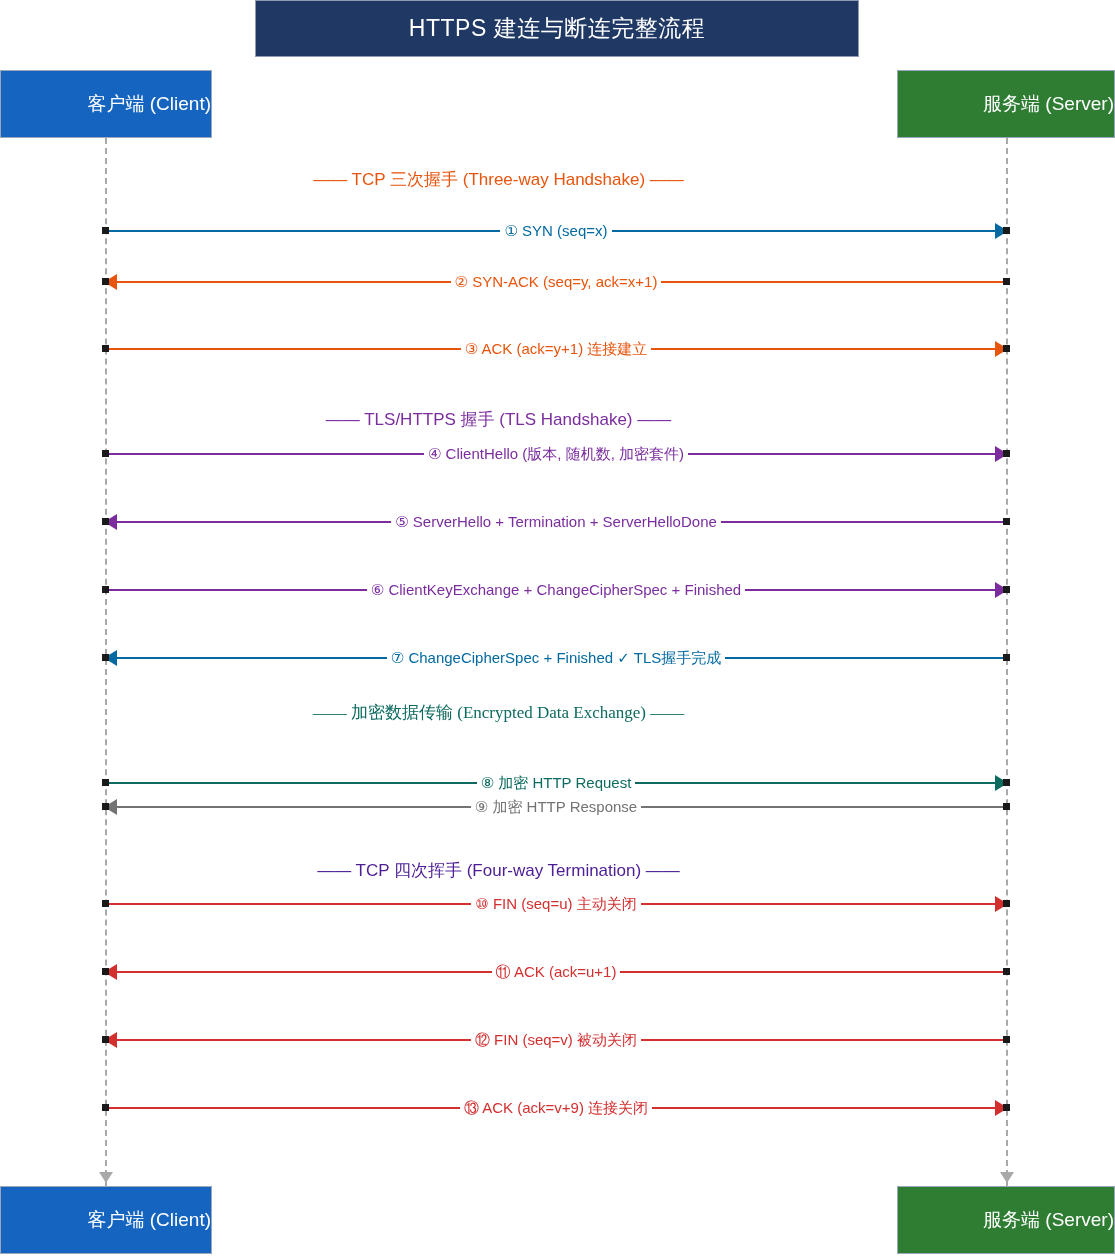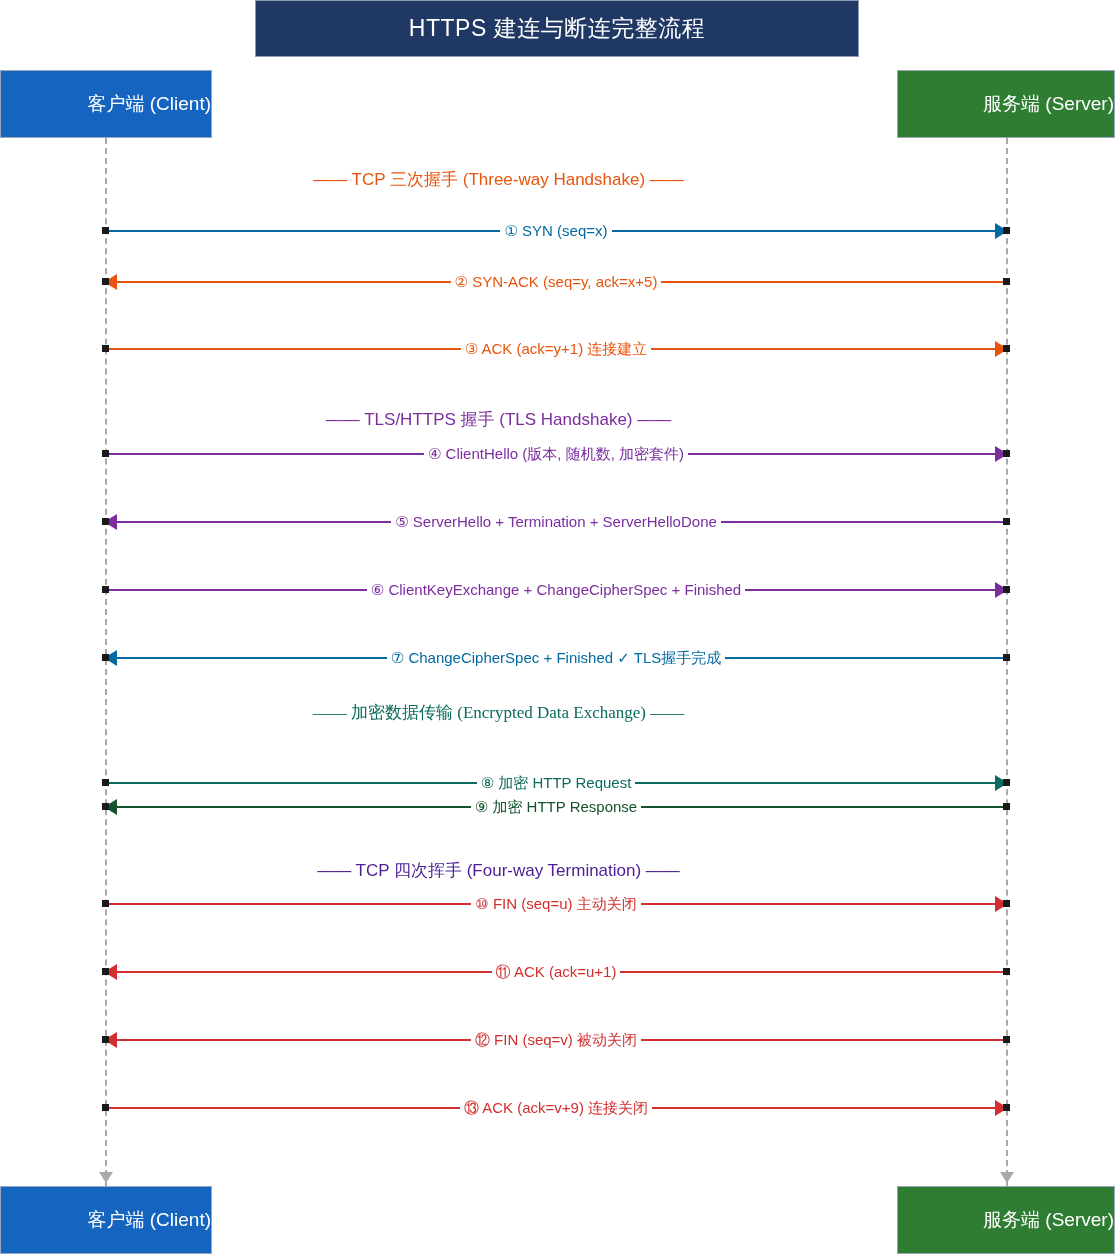--- a/index.html
+++ b/index.html
@@ -187,21 +187,21 @@
         <div class="msg-head"></div>
         <div class="endpoint ep-left"></div>
         <div class="endpoint ep-right"></div>
         <div class="msg-label"><span>① SYN (seq=x)</span></div>
       </div>
       <div class="msg to-left" style="top: 270px; color: rgb(232, 84, 12);">
         <div class="msg-line"></div>
         <div class="msg-head"></div>
         <div class="endpoint ep-left"></div>
         <div class="endpoint ep-right"></div>
-        <div class="msg-label"><span>② SYN-ACK (seq=y, ack=x+5)</span></div>
+        <div class="msg-label"><span>② SYN-ACK (seq=y, ack=x+1)</span></div>
       </div>
       <div class="msg to-right" style="top: 337px; color: rgb(232, 84, 12);">
         <div class="msg-line"></div>
         <div class="msg-head"></div>
         <div class="endpoint ep-left"></div>
         <div class="endpoint ep-right"></div>
         <div class="msg-label"><span>③ ACK (ack=y+1) 连接建立</span></div>
       </div>
       <div class="msg to-right" style="top: 442px; color: rgb(123, 45, 158);">
         <div class="msg-line"></div>
@@ -231,21 +231,21 @@
         <div class="endpoint ep-right"></div>
         <div class="msg-label"><span>⑦ ChangeCipherSpec + Finished ✓ TLS握手完成</span></div>
       </div>
       <div class="msg to-right" style="top: 771px; color: rgb(12, 107, 94);">
         <div class="msg-line"></div>
         <div class="msg-head"></div>
         <div class="endpoint ep-left"></div>
         <div class="endpoint ep-right"></div>
         <div class="msg-label"><span>⑧ 加密 HTTP Request</span></div>
       </div>
-      <div class="msg to-left" style="top: 795px; color: #14532d;">
+      <div class="msg to-left" style="top: 795px; color: #737373;">
         <div class="msg-line"></div>
         <div class="msg-head"></div>
         <div class="endpoint ep-left"></div>
         <div class="endpoint ep-right"></div>
         <div class="msg-label"><span>⑨ 加密 HTTP Response</span></div>
       </div>
       <div class="msg to-right" style="top: 892px; color: rgb(211, 47, 47);">
         <div class="msg-line"></div>
         <div class="msg-head"></div>
         <div class="endpoint ep-left"></div>

